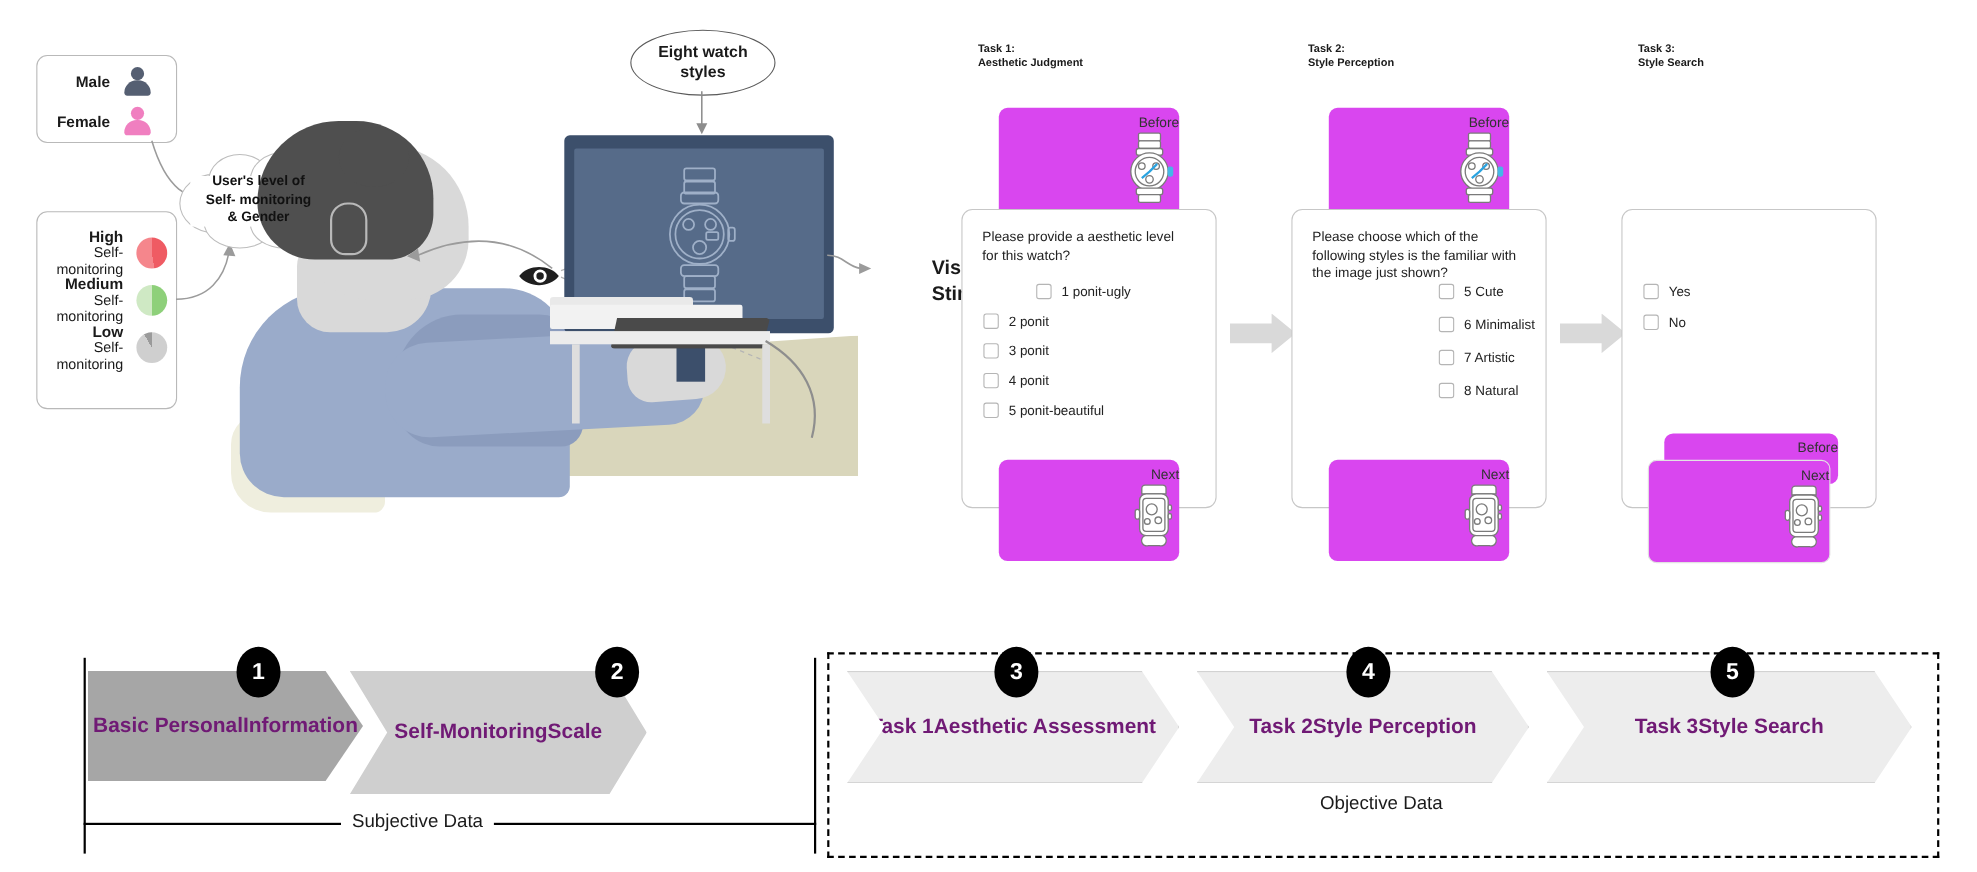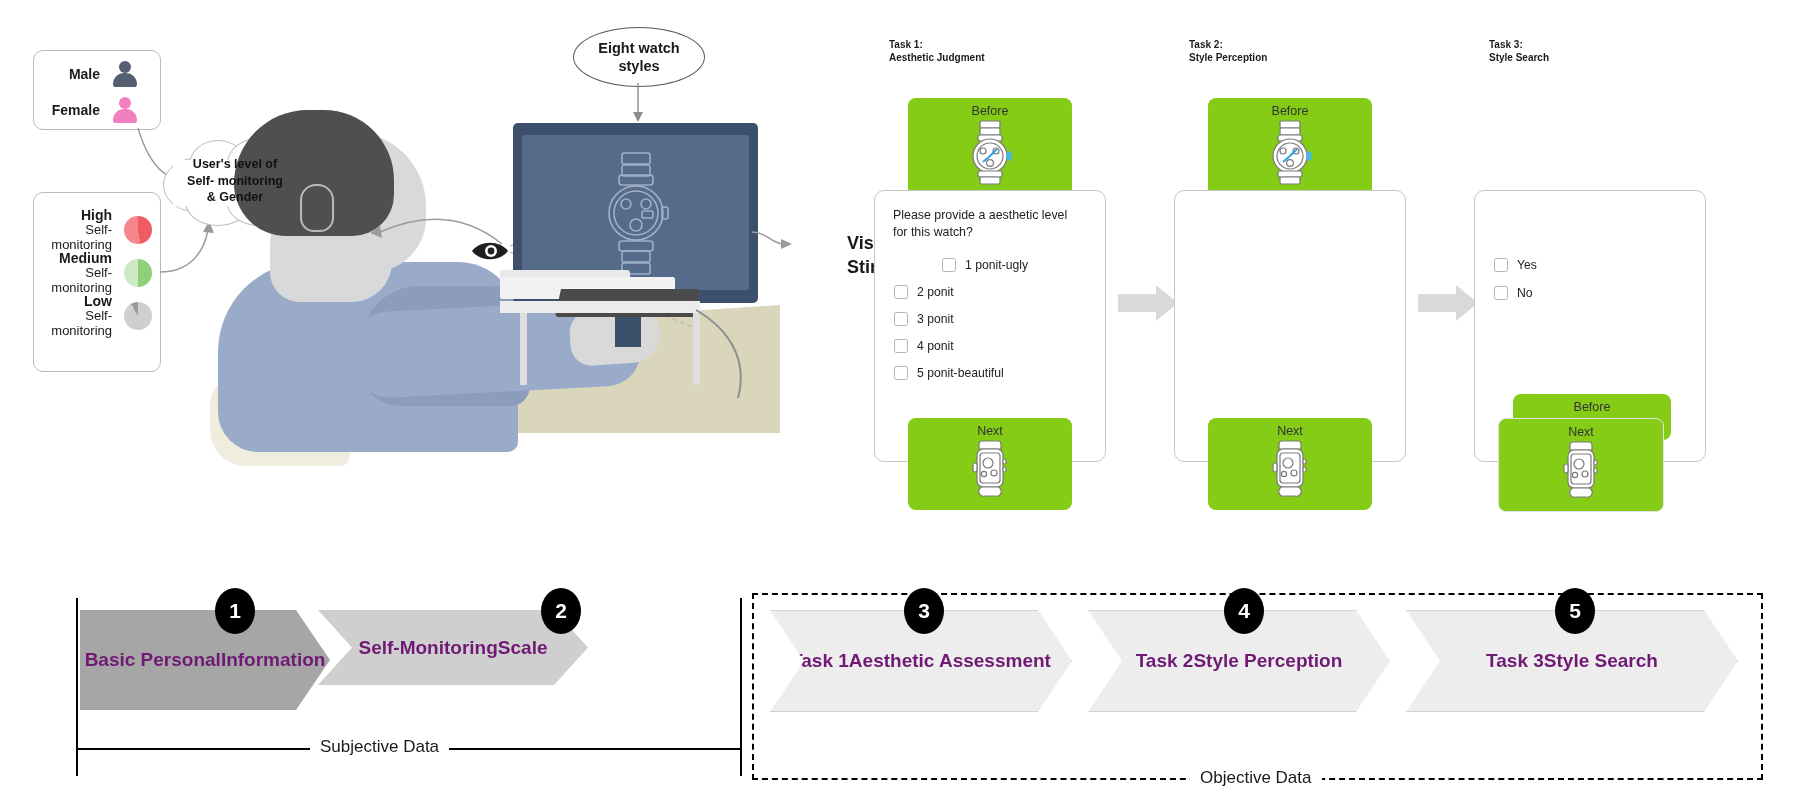--- a/index.html
+++ b/index.html
@@ -47,21 +47,21 @@
   
   .hair{background:#4f4f4f;}
   .skin{background:#d9d9d9;}
   .shirt{background:#9aabca;}
   .shirt-dk{background:#8b9cbd;}
   .desk{background:#d9d6bb;}
   .chair{background:#efeede;}
 
   
   .task-title{font-weight:bold;font-size:10px;line-height:1.3;}
-  .stim-card{background:#84cc16;border-radius:8px;text-align:center;}
+  .stim-card{background:#d946ef;border-radius:8px;text-align:right;}
   .stim-card .cap{font-size:12.5px;color:#333;padding-top:6px;display:block;}
   .q-card{background:#fff;border:1px solid #c7c7c7;border-radius:10px;}
   .q-text{font-size:12.4px;line-height:1.34;color:#222;}
   .opt{display:flex;align-items:center;gap:9px;font-size:12.2px;color:#222;}
   .cbox{width:12px;height:12px;border:1.3px solid #b5b5b5;border-radius:2.5px;
         background:#fff;flex:0 0 auto;}
 
   
   .chev{position:absolute;display:flex;flex-direction:row;align-items:center;
         justify-content:center;text-align:center;font-weight:bold;color:#701a75;
@@ -332,20 +332,39 @@
       <circle cx="33" cy="31" r="3"></circle>
       <circle cx="27" cy="43" r="3.4"></circle>
       <rect x="44" y="32" width="4" height="8" rx="1.5" fill="#45b7e8" stroke="#45b7e8"></rect>
       <rect x="15" y="51" width="24" height="6" rx="2"></rect>
       <rect x="17" y="57" width="20" height="7" rx="1.5"></rect>
     </g>
     <path d="M27,36 L34,29 M27,36 L20,42" stroke="#2aa3e0" stroke-width="2" fill="none"></path>
   </svg>
 </div>
 <div class="abs q-card" style="left:1174px;top:190px;width:230px;height:270px;">
+  <div class="abs q-text" style="left:18px;top:16px;width:196px;">Please choose which of the following styles is the familiar with the image just shown?</div>
+  <div class="abs" style="left:133px;top:67px;width:100px;">
+    <div class="opt" style="margin-bottom:16px;">
+      <span class="cbox"></span>
+      <span>5 Cute</span>
+    </div>
+    <div class="opt" style="margin-bottom:16px;">
+      <span class="cbox"></span>
+      <span>6 Minimalist</span>
+    </div>
+    <div class="opt" style="margin-bottom:16px;">
+      <span class="cbox"></span>
+      <span>7 Artistic</span>
+    </div>
+    <div class="opt">
+      <span class="cbox"></span>
+      <span>8 Natural</span>
+    </div>
+  </div>
 </div>
 <div class="abs stim-card" style="left:1208px;top:418px;width:164px;height:92px;">
   <span class="cap">Next</span>
   <svg style="width:46px;height:62px;margin-top:1px;overflow:visible;">
     <g stroke="#7a7a7a" stroke-width="1.2" fill="#fff">
       <path d="M15,2 h16 a3,3 0 0 1 3,3 v5 h-22 v-5 a3,3 0 0 1 3,-3 z"></path>
       <rect x="10" y="10" width="26" height="38" rx="6"></rect>
       <rect x="13" y="14" width="20" height="30" rx="3"></rect>
       <rect x="6" y="24" width="4" height="9" rx="2"></rect>
       <rect x="36" y="20" width="3" height="5" rx="1.5"></rect>
@@ -401,21 +420,21 @@
 
 <div class="dashed-box" style="left:752px;top:593px;width:1007px;height:183px;"></div>
 
 <div class="vline" style="left:76px;top:598px;width:2px;height:178px;"></div>
 <div class="vline" style="left:740px;top:598px;width:2px;height:178px;"></div>
 
 <div class="chev" style="left:80px;top:610px;width:250px;height:100px;background:#a6a6a6;">
   <span class="l1">Basic Personal</span>
   <span class="l2">Information</span>
 </div>
-<div class="chev notch" style="left:318px;top:610px;width:270px;height:75px;background:#cfcfcf;">
+<div class="chev notch" style="left:318px;top:610px;width:270px;height:112px;background:#cfcfcf;">
   <span class="l1">Self-Monitoring</span>
   <span class="l2">Scale</span>
 </div>
 <div class="chev notch" style="left:770px;top:610px;width:300px;height:100px;background:#ededed;
             border:1px solid #d2d2d2;">
   <span class="l1">Task 1</span>
   <span class="l2">Aesthetic Assessment</span>
 </div>
 <div class="chev notch" style="left:1088px;top:610px;width:300px;height:100px;background:#ededed;
             border:1px solid #d2d2d2;">
@@ -442,15 +461,15 @@
 </div>
 <div class="badge" style="left:1555px;top:588px;width:40px;height:46px;">
   <span>5</span>
 </div>
 
 <div class="rule" style="left:76px;top:748px;width:666px;height:2px;"></div>
 <div class="brace-label" style="left:310px;top:737px;">
   <span>Subjective Data</span>
 </div>
 
-<div class="brace-label" style="left:1190px;top:720px;margin-top:48px;">
+<div class="brace-label" style="left:1190px;top:720px;">
   <span>Objective Data</span>
 </div>
 
 </body></html>

